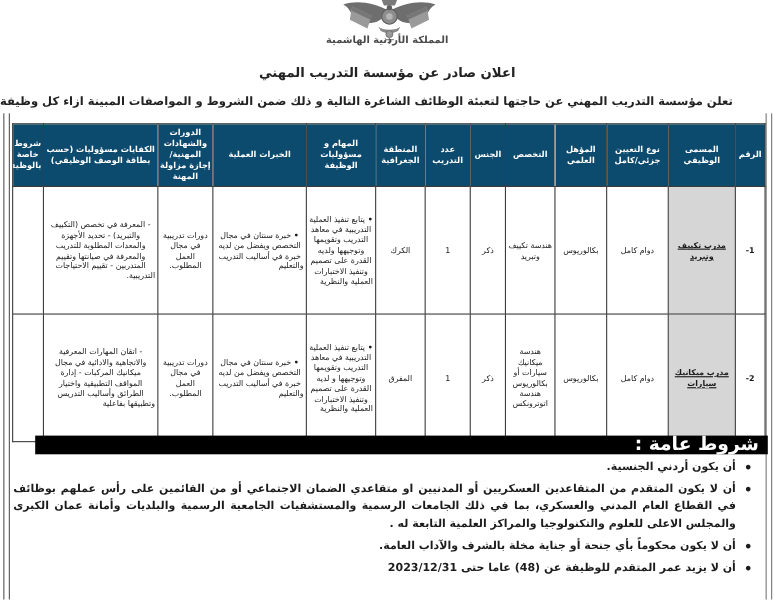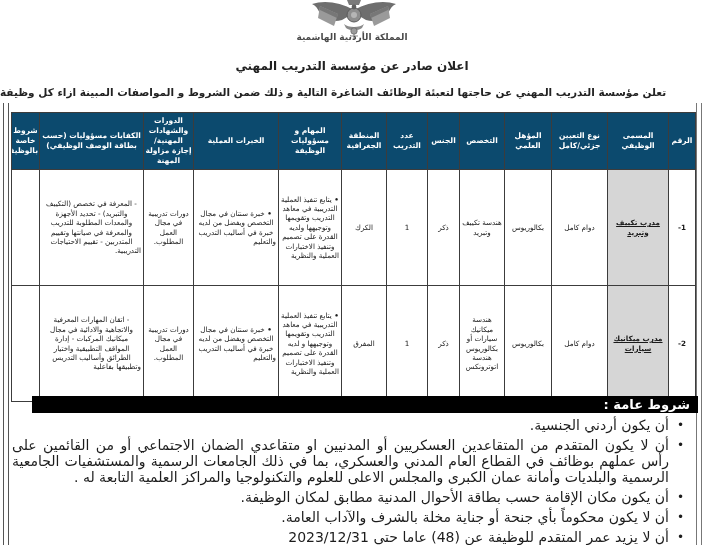--- a/index.html
+++ b/index.html
@@ -36,24 +36,24 @@
   td.num span{direction:ltr;unicode-bidi:bidi-override;display:inline-block;}
   td.jobtitle{background:#d6d6d6;font-weight:bold;font-size:8.5px;
     text-decoration:underline;line-height:1.6;}
   td.longtext{vertical-align:top;text-align:justify;text-align-last:right;
     padding:4px 3px;line-height:1.35;}
   td.longtext .blt{font-weight:bold;}
   td.courses{vertical-align:middle;text-align:center;line-height:1.5;}
 
   
   .gc-bar{position:absolute;top:396px;right:6px;left:32px;height:17px;
-    background:#000;color:#fff;font-size:13px;font-weight:bold;
+    background:#000;color:#fff;font-size:17px;font-weight:bold;
     line-height:17px;padding-right:8px;box-sizing:border-box;text-align:right;}
   .gc-list{position:absolute;top:417px;right:20px;left:12px;}
-  .gc-item{position:relative;padding-right:15px;font-size:14px;font-weight:normal;
+  .gc-item{position:relative;padding-right:15px;font-size:10px;font-weight:bold;
     color:#1c1c1c;line-height:16px;margin-bottom:4px;text-align:right;}
   .gc-item.justify{text-align:justify;text-align-last:right;}
   .gc-item::before{content:"\2022";position:absolute;right:0;top:0;
     font-size:12px;line-height:16px;}
 </style>
 </head>
 <body>
 
 <div class="page-rule left"></div>
 <div class="page-rule right"></div>
@@ -149,16 +149,15 @@
       <td class="longtext">- اتقان المهارات المعرفية والاتجاهية والادائية في مجال ميكانيك المركبات - إدارة المواقف التطبيقية واختيار الطرائق وأساليب التدريس وتطبيقها بفاعلية</td>
       <td></td>
     </tr>
   </tbody>
 </table>
 
 <div class="gc-bar">شروط عامة :</div>
 <div class="gc-list">
   <div class="gc-item">أن يكون أردني الجنسية.</div>
   <div class="gc-item justify">أن لا يكون المتقدم من المتقاعدين العسكريين أو المدنيين او متقاعدي الضمان الاجتماعي أو من القائمين على رأس عملهم بوظائف في القطاع العام المدني والعسكري، بما في ذلك الجامعات الرسمية والمستشفيات الجامعية الرسمية والبلديات وأمانة عمان الكبرى والمجلس الاعلى للعلوم والتكنولوجيا والمراكز العلمية التابعة له .</div>
-  <div class="gc-item">أن يكون مكان الإقامة حسب بطاقة الأحوال المدنية مطابق لمكان الوظيفة.</div>
   <div class="gc-item">أن لا يكون محكوماً بأي جنحة أو جناية مخلة بالشرف والآداب العامة.</div>
   <div class="gc-item">أن لا يزيد عمر المتقدم للوظيفة عن (48) عاما حتى 2023/12/31</div>
 </div>
 
 </body></html>

